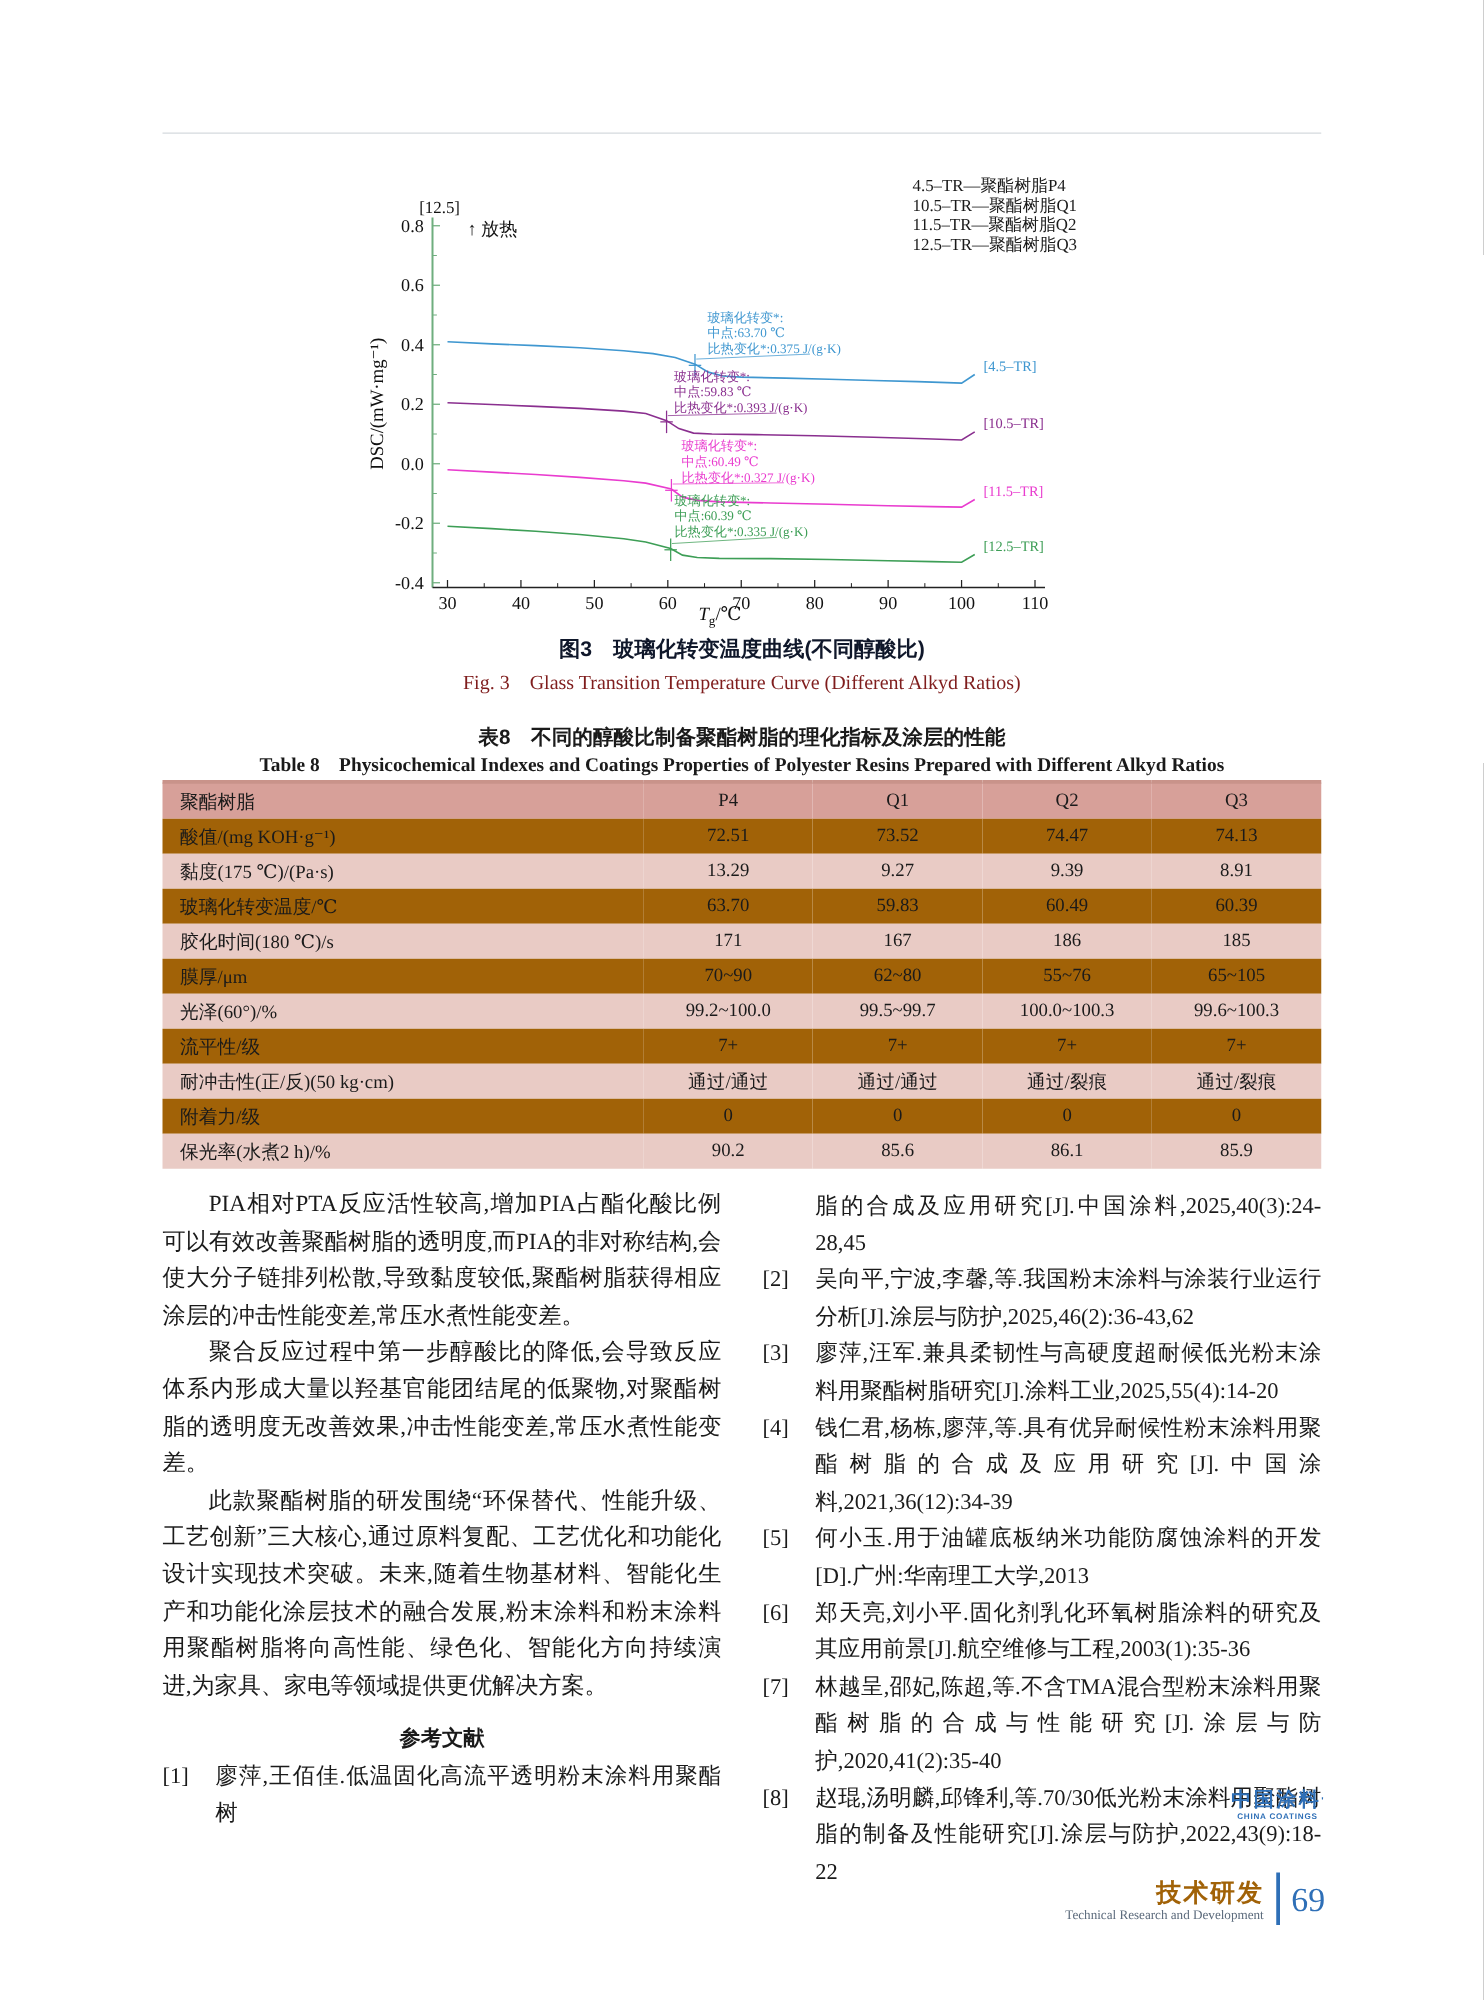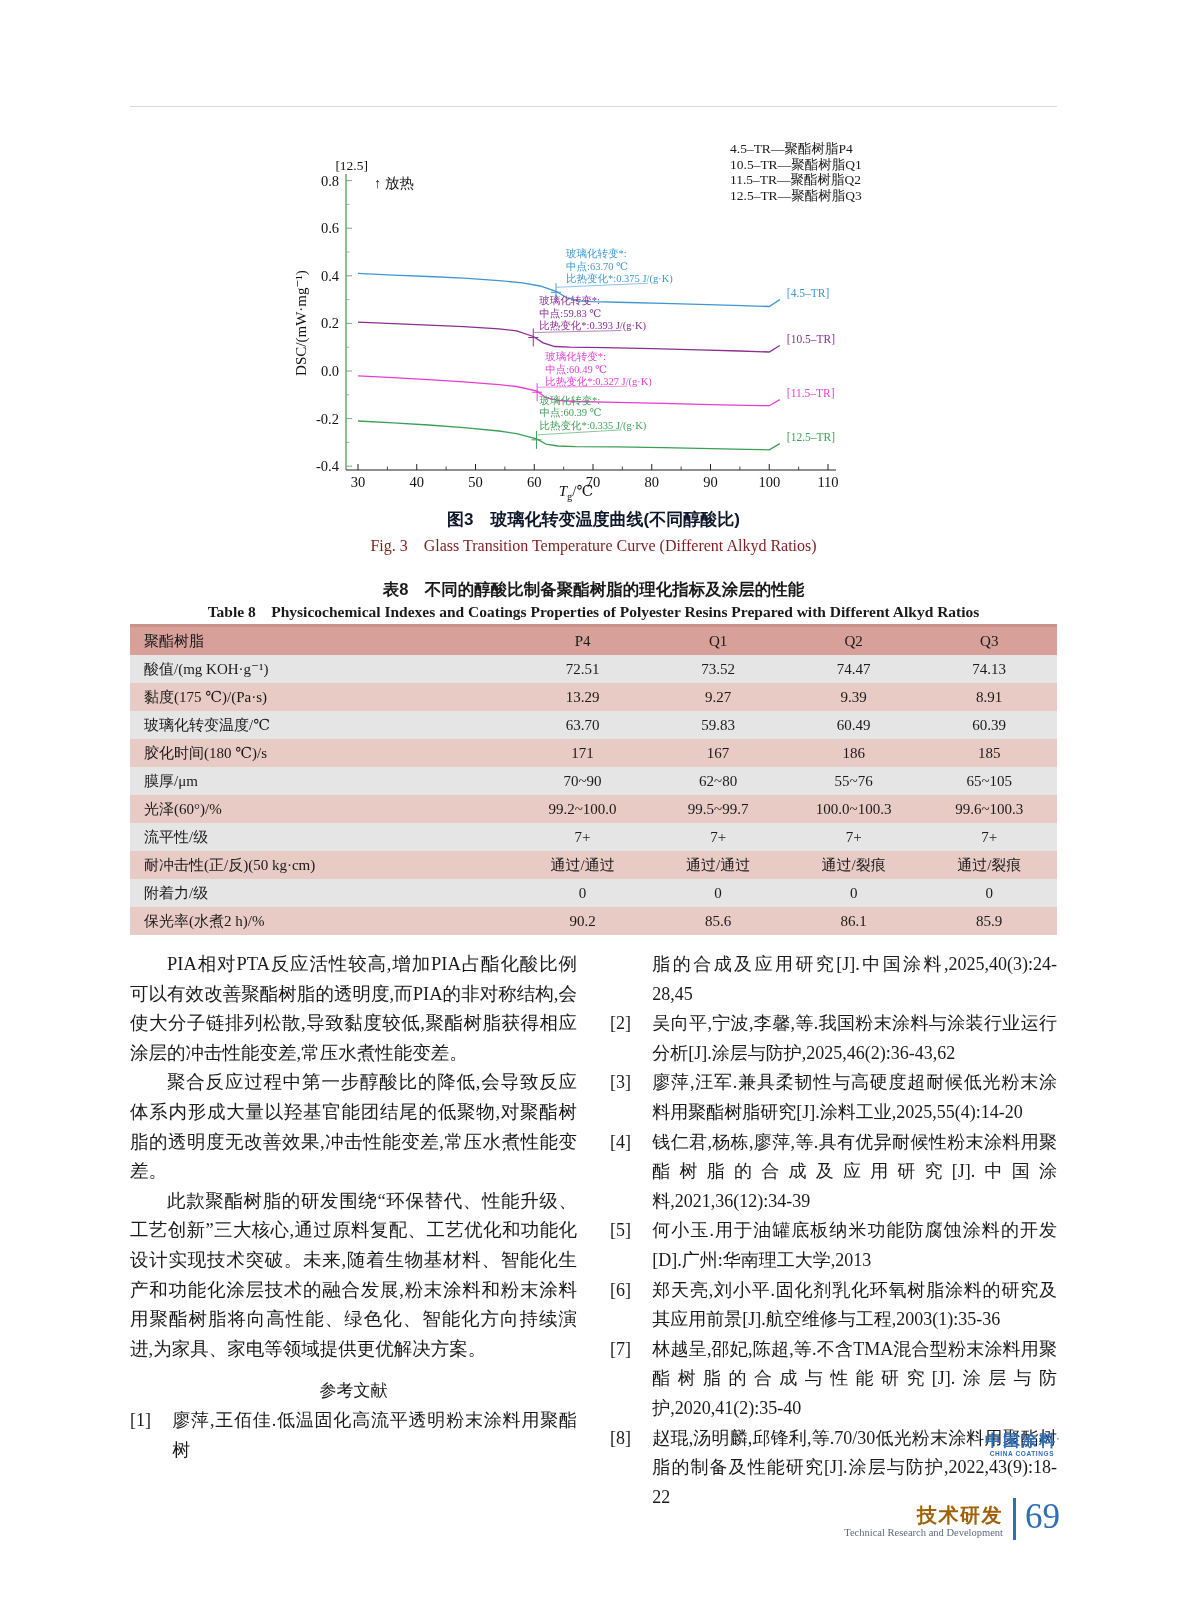--- a/index.html
+++ b/index.html
@@ -21,45 +21,45 @@
   .table-title-cn{position:absolute;top:579px;left:130px;width:927px;text-align:center;
       font-family:"Liberation Sans","DejaVu Sans",sans-serif;font-weight:bold;font-size:16.5px;}
   .table-title-en{position:absolute;top:602px;left:130px;width:927px;text-align:center;
       font-weight:bold;font-size:15.5px;}
   table.props-table{position:absolute;top:624px;left:130px;width:927px;border-collapse:collapse;
       table-layout:fixed;font-size:15px;border-top:3px solid #c9938a;}
   .props-table th,.props-table td{height:28px;padding:0;font-weight:normal;text-align:center;vertical-align:middle;}
   .props-table .lab{text-align:left;padding-left:14px;width:40%;}
   .props-table .hdr-row{background:#d7a099;}
   .props-table .row-pink{background:#e9cbc5;}
-  .props-table .row-white{background:#e5e5e5;}
+  .props-table .row-white{background:#a16207;}
   
   .col{position:absolute;top:950px;width:447px;font-size:18.5px;line-height:29.6px;text-align:justify;}
   .col-left{left:130px;}
   .col-right{left:610px;}
   .col p{margin:0;text-indent:2em;}
   .ref-heading{margin-top:12px;text-align:center;font-family:"Liberation Sans","DejaVu Sans",sans-serif;
-      font-weight:normal;font-size:17px;text-indent:0;}
+      font-weight:bold;font-size:17px;text-indent:0;}
   .ref-item{position:relative;padding-left:2.35em;font-size:18px;line-height:29.6px;}
   .ref-num{position:absolute;left:0;top:0;}
   .ref-cont{padding-left:2.35em;font-size:18px;line-height:29.6px;}
   
   .logo{position:absolute;top:1432px;left:985px;text-align:center;color:#2e6fb7;
       font-family:"Liberation Sans","DejaVu Sans",sans-serif;}
   .logo .cn{font-size:16px;font-weight:bold;letter-spacing:2px;line-height:17px;}
   .logo .tm{font-size:8px;vertical-align:top;letter-spacing:0;}
   .logo .en{font-size:6.5px;font-weight:bold;letter-spacing:.6px;line-height:9px;}
   
   .footer{position:absolute;top:1498px;left:690px;width:370px;display:flex;align-items:flex-end;justify-content:flex-end;}
   .footer-text{text-align:right;}
   .footer-cn{font-family:"Liberation Sans","DejaVu Sans",sans-serif;font-weight:bold;font-size:20px;
       color:#a16207;letter-spacing:1.5px;line-height:22px;}
   .footer-en{font-size:10.5px;color:#5c6b7c;line-height:14px;}
   .footer-bar{width:3px;height:42px;background:#2e6fb7;margin:0 9px 0 10px;}
-  .footer-page{font-size:35px;color:#2e6fb7;line-height:1;margin-bottom:6px;}
+  .footer-page{font-size:27px;color:#2e6fb7;line-height:1;margin-bottom:6px;}
 </style>
 </head>
 <body>
 
 <div class="page">
 
   <div class="header-rule"></div>
 
   <div class="chart-block">
     <svg id="dsc-svg" width="580" height="372" viewBox="0 0 580 372" style="font-family:&quot;Liberation Serif&quot;,&quot;DejaVu Serif&quot;,serif">

